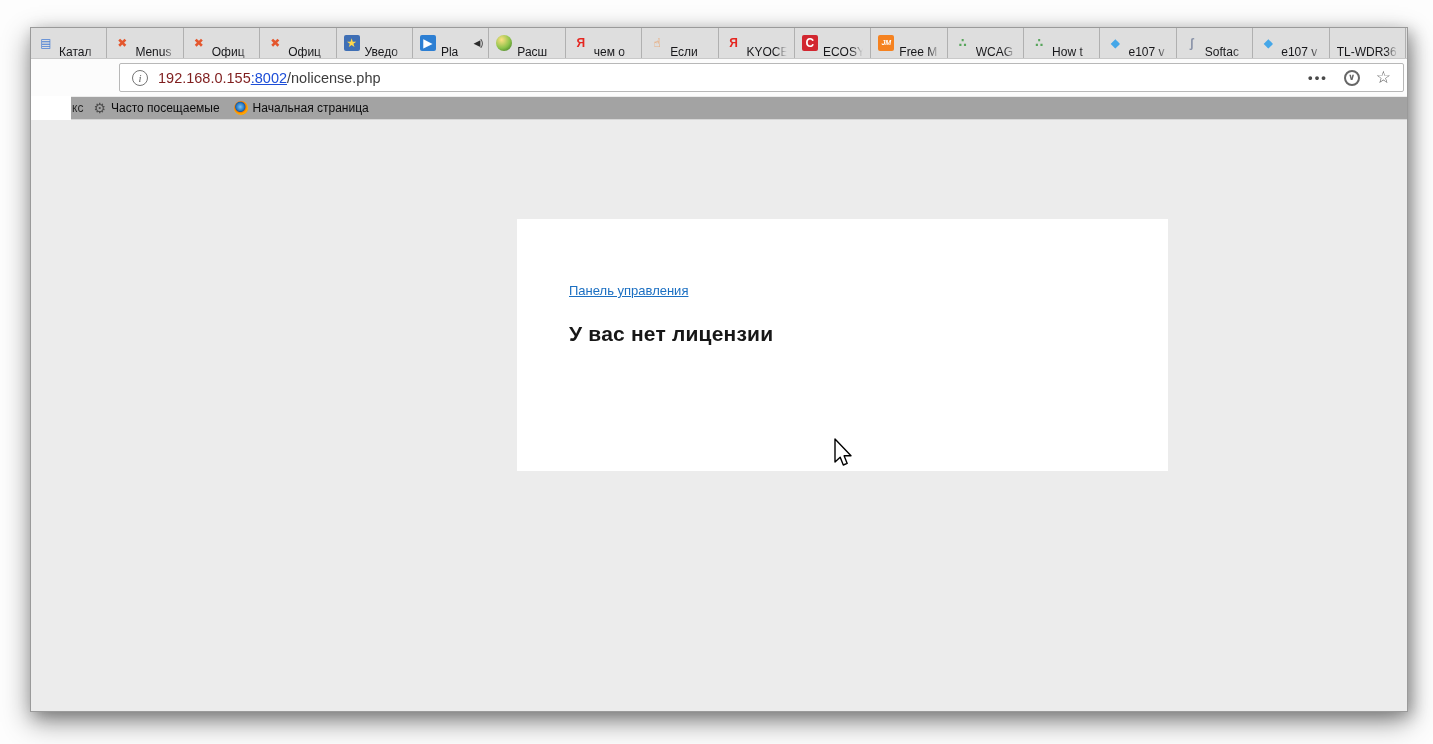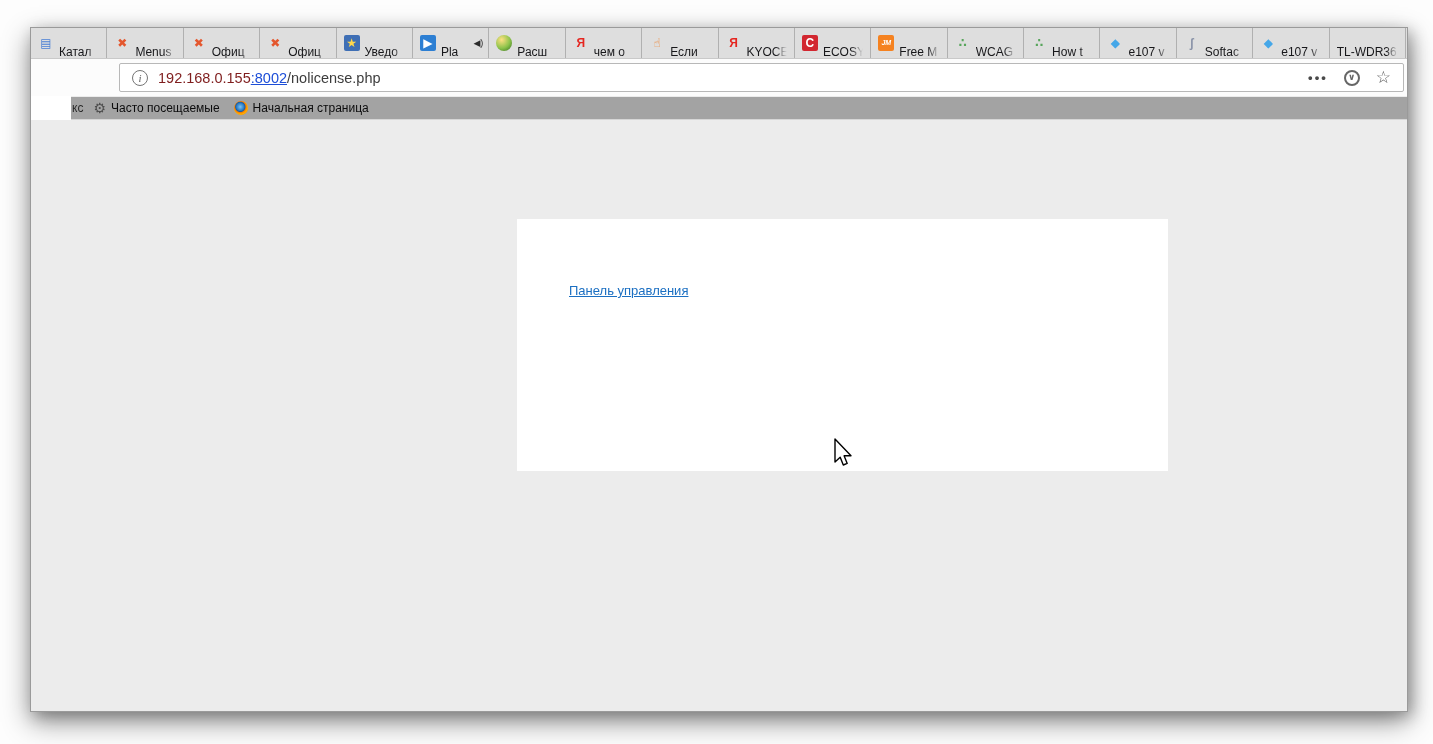--- a/index.html
+++ b/index.html
@@ -223,20 +223,21 @@
     </span>
     <span class="bm-item">
       <span class="firefox-icon"></span>
       <span>Начальная страница</span>
     </span>
   </div>
 
   <div class="content">
     <div class="card">
       <a href="#" class="panel-link">Панель управления</a>
+      <h1>У вас нет лицензии</h1>
     </div>
 
     <svg class="cursor" viewBox="0 0 22 30">
       <path d="M3,1 L3,24 L8.2,19.2 L11.3,27 L15.2,25.4 L12.1,17.8 L19,17.8 Z" fill="#ffffff" stroke="#000000" stroke-width="1.4" stroke-linejoin="round"></path>
     </svg>
   </div>
 
 </div>
 
 </body></html>

